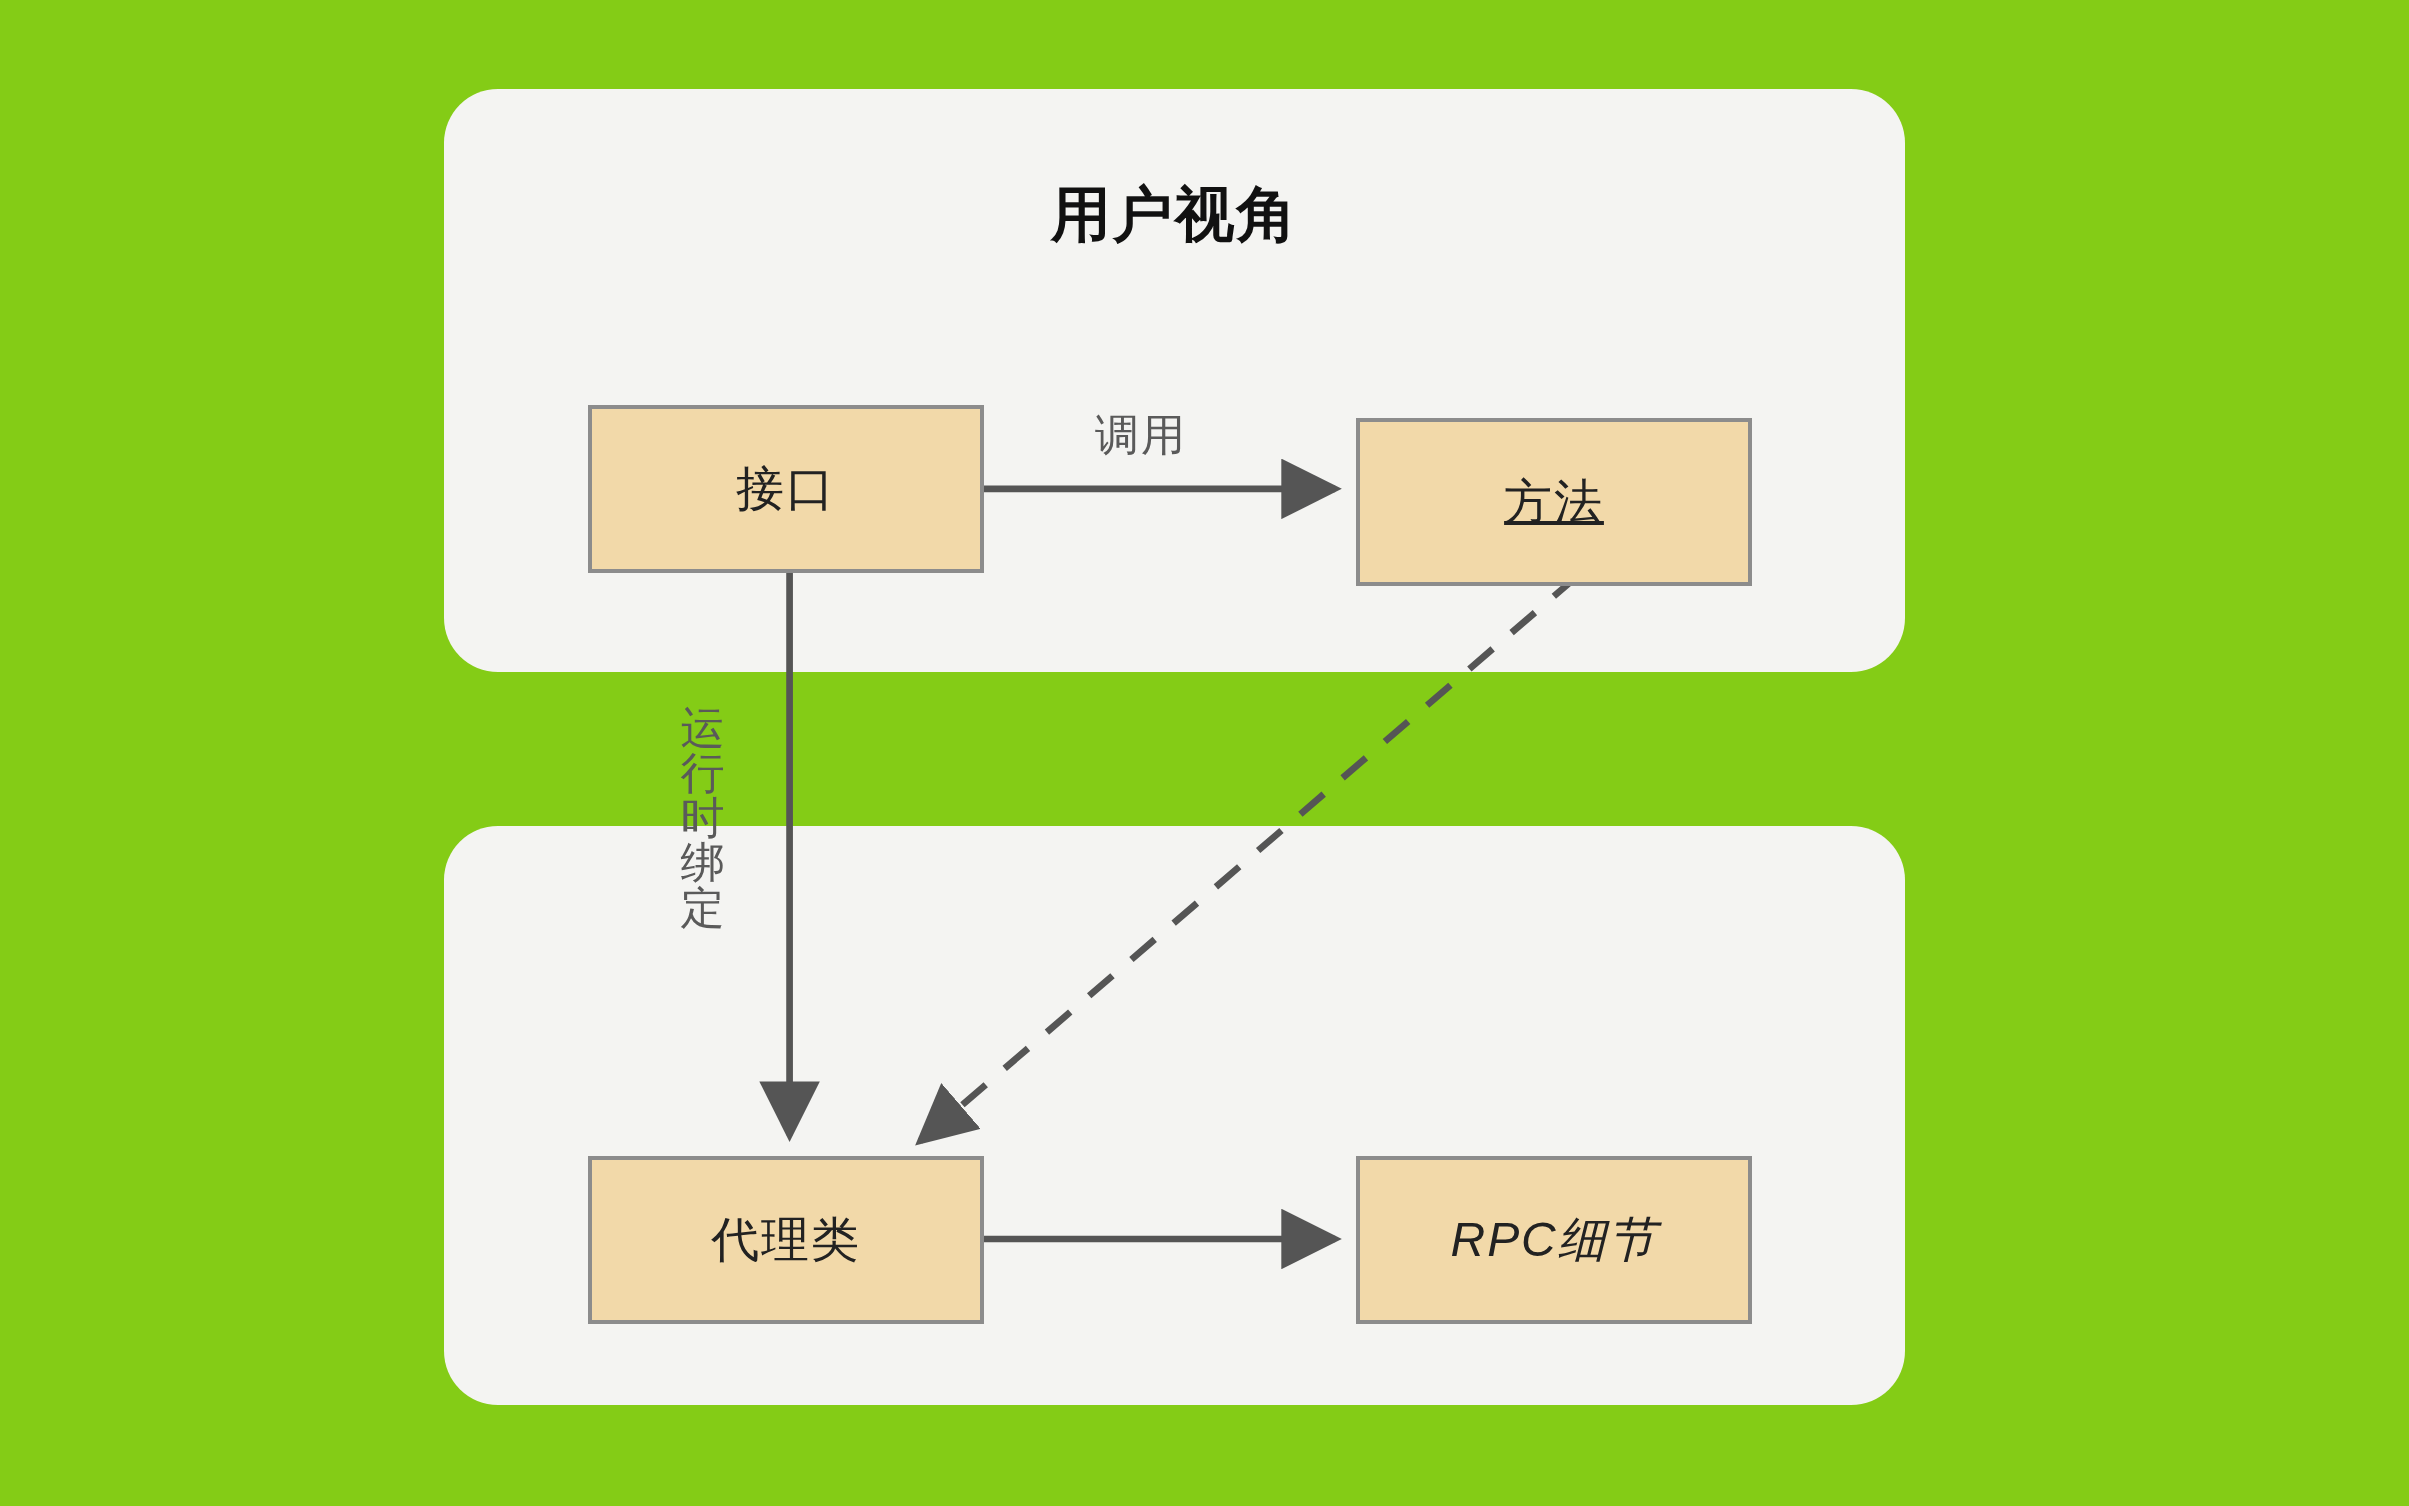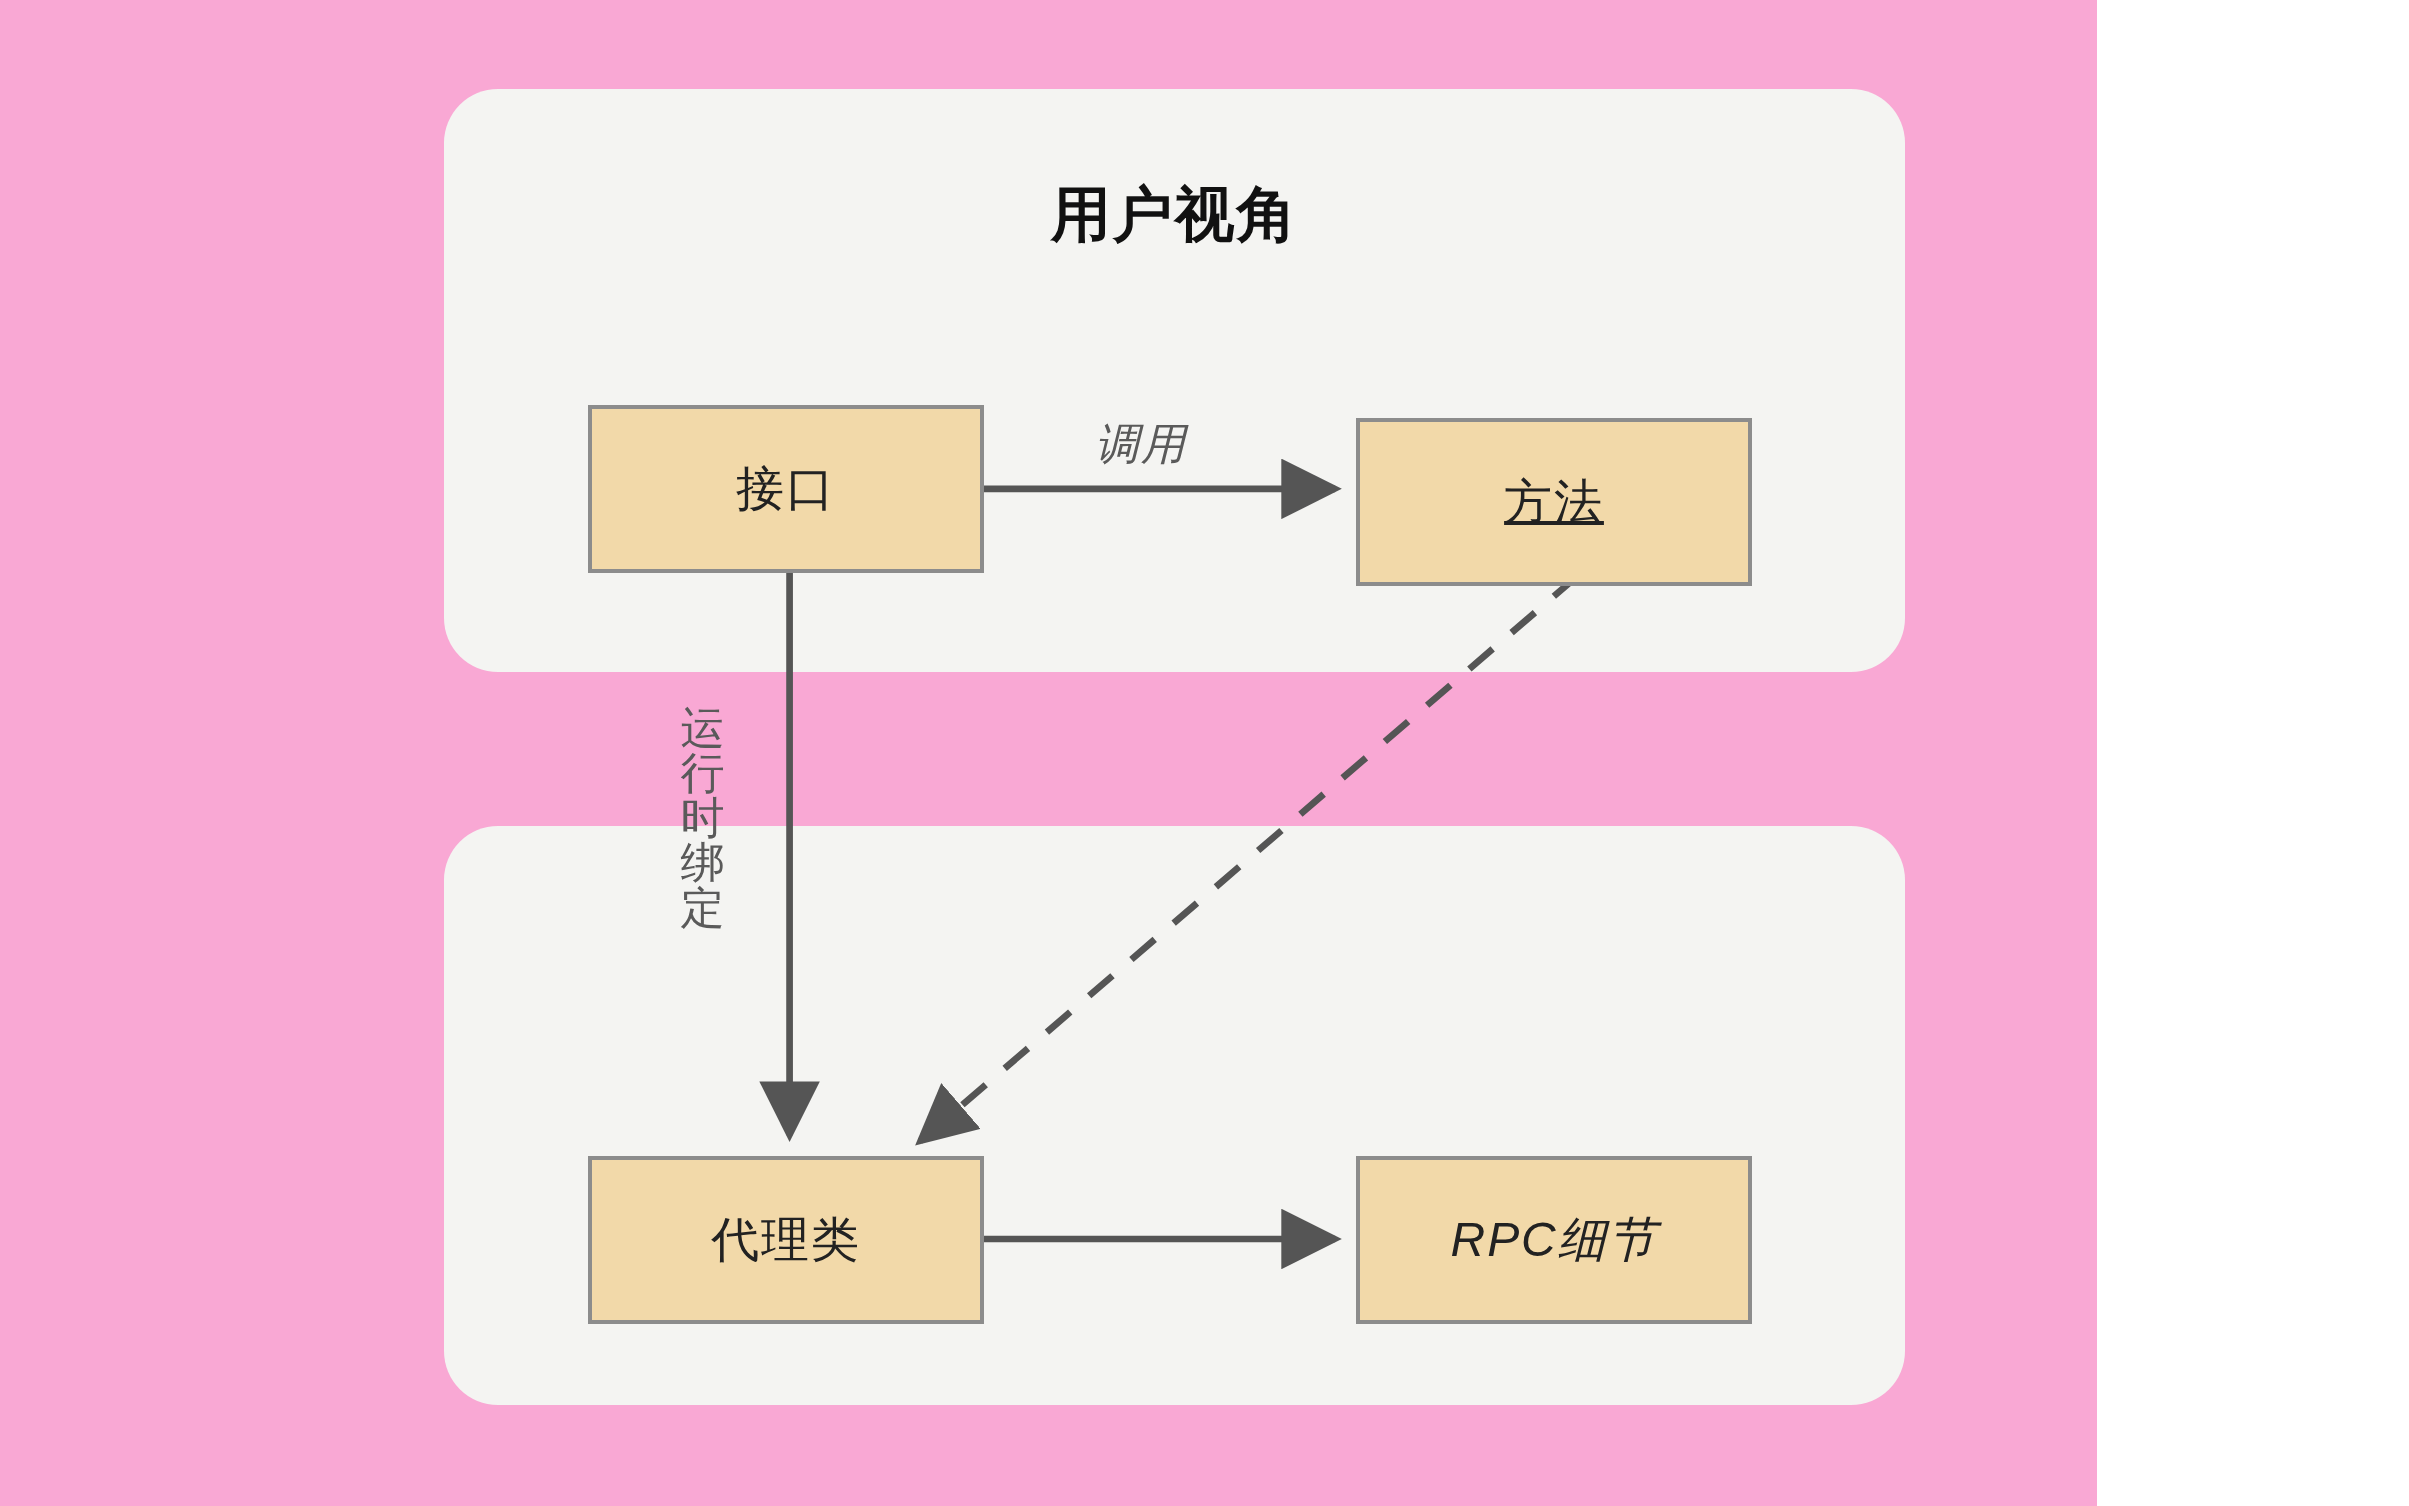--- a/index.html
+++ b/index.html
@@ -5,23 +5,23 @@
   html, body {
     margin: 0;
     padding: 0;
     background: #ffffff;
   }
   body {
     font-family: "Liberation Sans", "DejaVu Sans", sans-serif;
   }
   #canvas {
     position: relative;
-    width: 2097px;
+    width: 2409px;
     height: 1506px;
-    background: #f9a8d4;
+    background: #84cc16;
     overflow: hidden;
   }
   .panel {
     position: absolute;
     background: #f4f4f2;
     border-radius: 54px;
   }
   #panel-top {
     left: 444px;
     top: 89px;
@@ -75,22 +75,21 @@
   }
   .edge-label {
     position: absolute;
     color: #5a5a5a;
     font-size: 44px;
     letter-spacing: 1.9px;
     white-space: nowrap;
   }
   #label-call {
     left: 1095px;
-    top: 415px;
-    font-style: italic;
+    top: 406px;
   }
   #label-runtime-binding {
     left: 672px;
     top: 706px;
     width: 61px;
     line-height: 1.02;
     font-size: 44px;
     letter-spacing: 0;
     white-space: normal;
     word-break: break-all;

